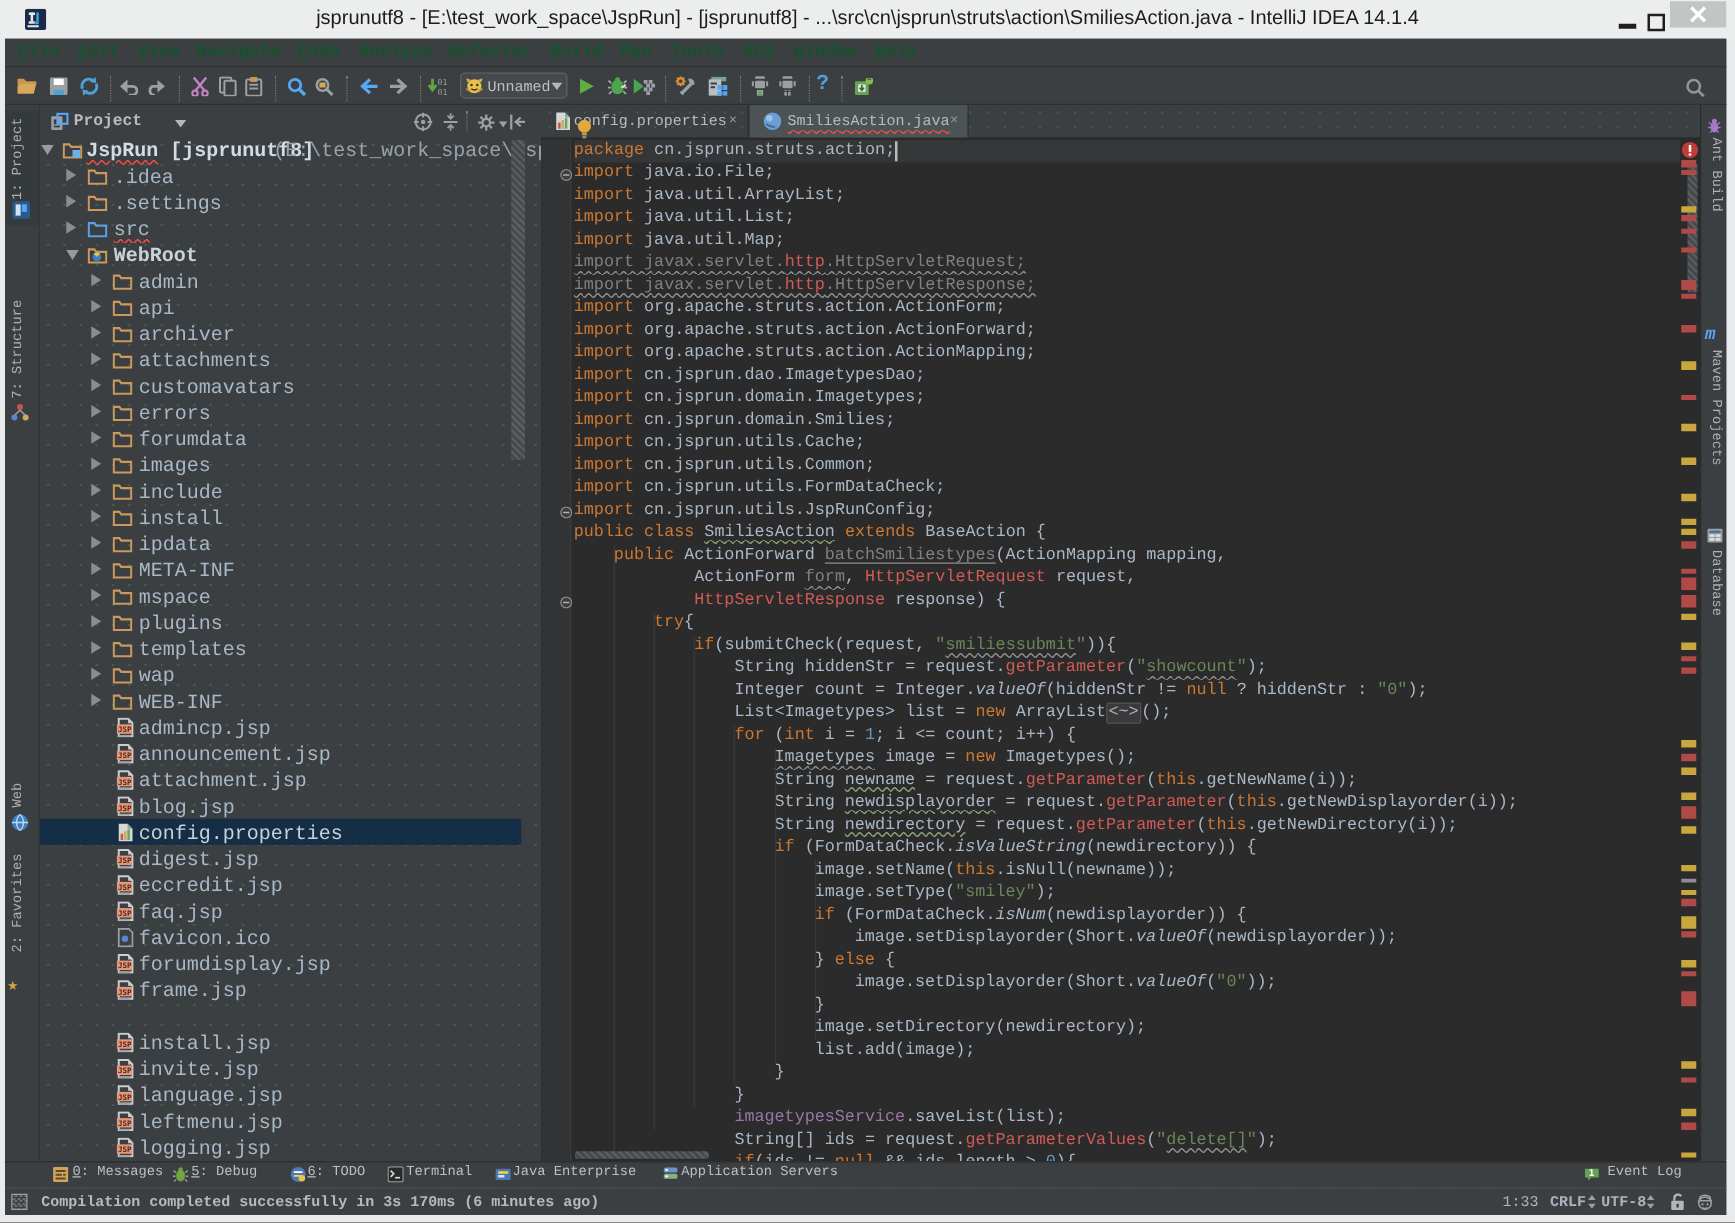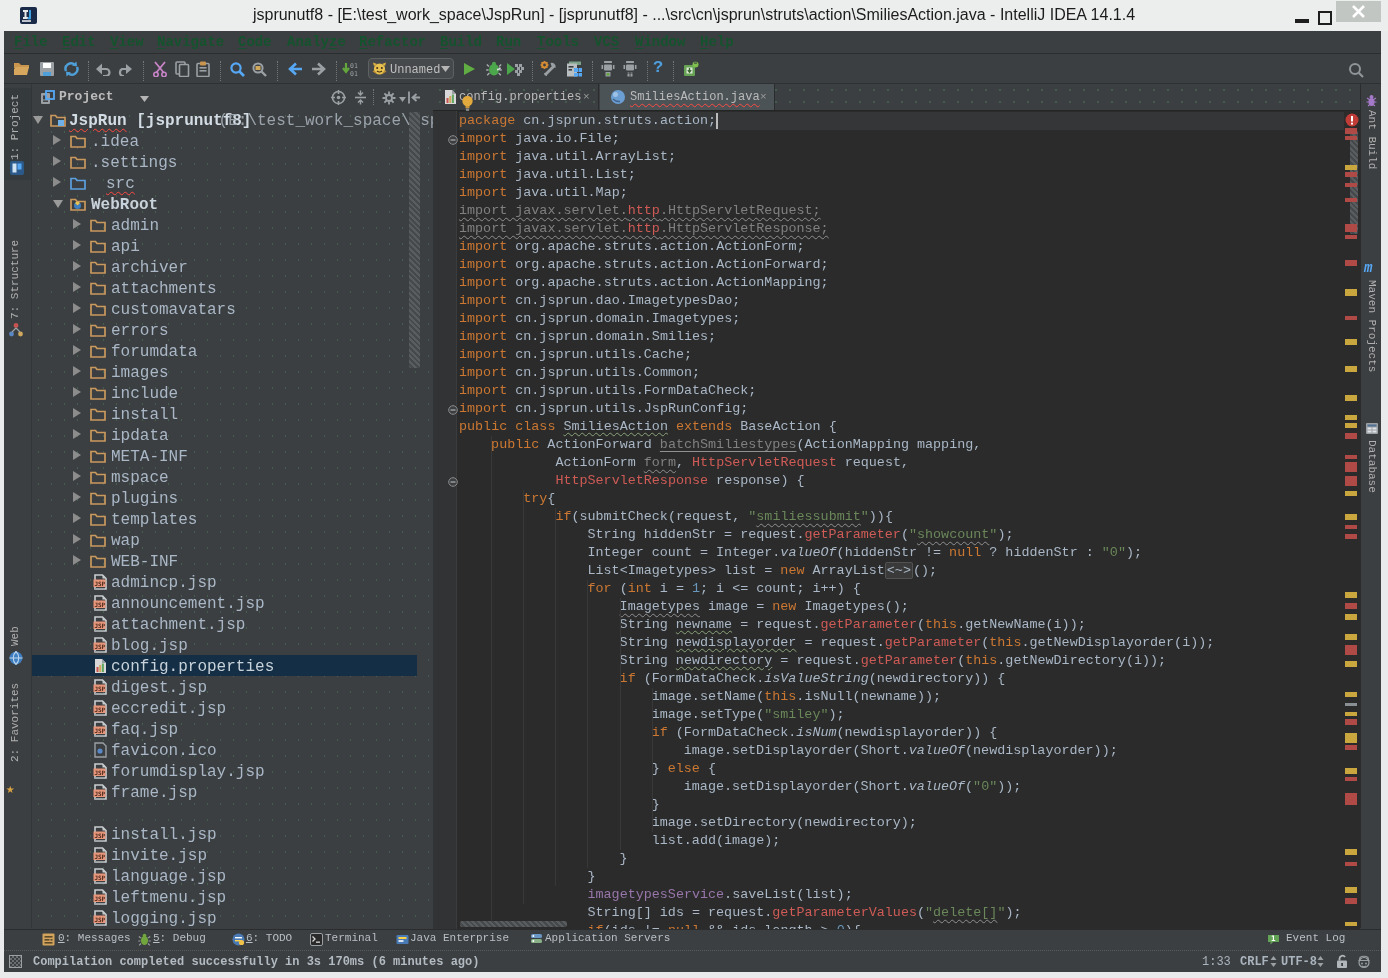--- a/index.html
+++ b/index.html
@@ -318,21 +318,21 @@
         <rect x="8" y="8" width="6" height="6" fill="#6fb0e8"></rect>
       </svg><span class="lbl" style="left:37px;color:#d3dce4;font-weight:700"><span class="wavered">JspRun</span> [jsprunutf8]</span><span class="lbl" style="left:177px;color:#9aa3ab"> (E:\test_work_space\JspRun)</span></div>
 <div class="trow" style="top:21.5px"><div class="arrow arR" style="left:21px"></div><svg class="icon" style="left:38px;top:3px" width="16" height="16" viewBox="0 0 16 16">
         <path d="M1 3.5 h4.5 l1.5 2 h8 v8.5 h-14 z" fill="none" stroke="#c9995d" stroke-width="1.7"></path>
       </svg><span class="lbl" style="left:59px">.idea</span></div>
 <div class="trow" style="top:42.5px"><div class="arrow arR" style="left:21px"></div><svg class="icon" style="left:38px;top:3px" width="16" height="16" viewBox="0 0 16 16">
         <path d="M1 3.5 h4.5 l1.5 2 h8 v8.5 h-14 z" fill="none" stroke="#c9995d" stroke-width="1.7"></path>
       </svg><span class="lbl" style="left:59px">.settings</span></div>
 <div class="trow" style="top:63.5px"><div class="arrow arR" style="left:21px"></div><svg class="icon" style="left:38px;top:3px" width="16" height="16" viewBox="0 0 16 16">
         <path d="M1 3.5 h4.5 l1.5 2 h8 v8.5 h-14 z" fill="none" stroke="#5ba0e0" stroke-width="1.7"></path>
-      </svg><span class="lbl" style="left:74px"><span class="wavered">src</span></span></div>
+      </svg><span class="lbl" style="left:59px"><span class="wavered">src</span></span></div>
 <div class="trow" style="top:84.5px"><div class="arrow arD" style="left:21px"></div><svg class="icon" style="left:38px;top:3px" width="16" height="16" viewBox="0 0 16 16">
         <path d="M1 3.5 h4.5 l1.5 2 h8 v8.5 h-14 z" fill="none" stroke="#c9995d" stroke-width="1.7"></path>
         <circle cx="7.5" cy="9.5" r="3.5" fill="#3f7ec0"></circle>
         <path d="M7.5 9.5 L5 7 a3.5 3.5 0 0 1 5 0 z" fill="#e8c34e"></path>
       </svg><span class="lbl" style="left:59px;color:#c8d2da;font-weight:700">WebRoot</span></div>
 <div class="trow" style="top:105.5px"><div class="arrow arR" style="left:41px"></div><svg class="icon" style="left:58px;top:3px" width="16" height="16" viewBox="0 0 16 16">
         <path d="M1 3.5 h4.5 l1.5 2 h8 v8.5 h-14 z" fill="none" stroke="#c9995d" stroke-width="1.7"></path>
       </svg><span class="lbl" style="left:79px">admin</span></div>
 <div class="trow" style="top:126.5px"><div class="arrow arR" style="left:41px"></div><svg class="icon" style="left:58px;top:3px" width="16" height="16" viewBox="0 0 16 16">
         <path d="M1 3.5 h4.5 l1.5 2 h8 v8.5 h-14 z" fill="none" stroke="#c9995d" stroke-width="1.7"></path>

